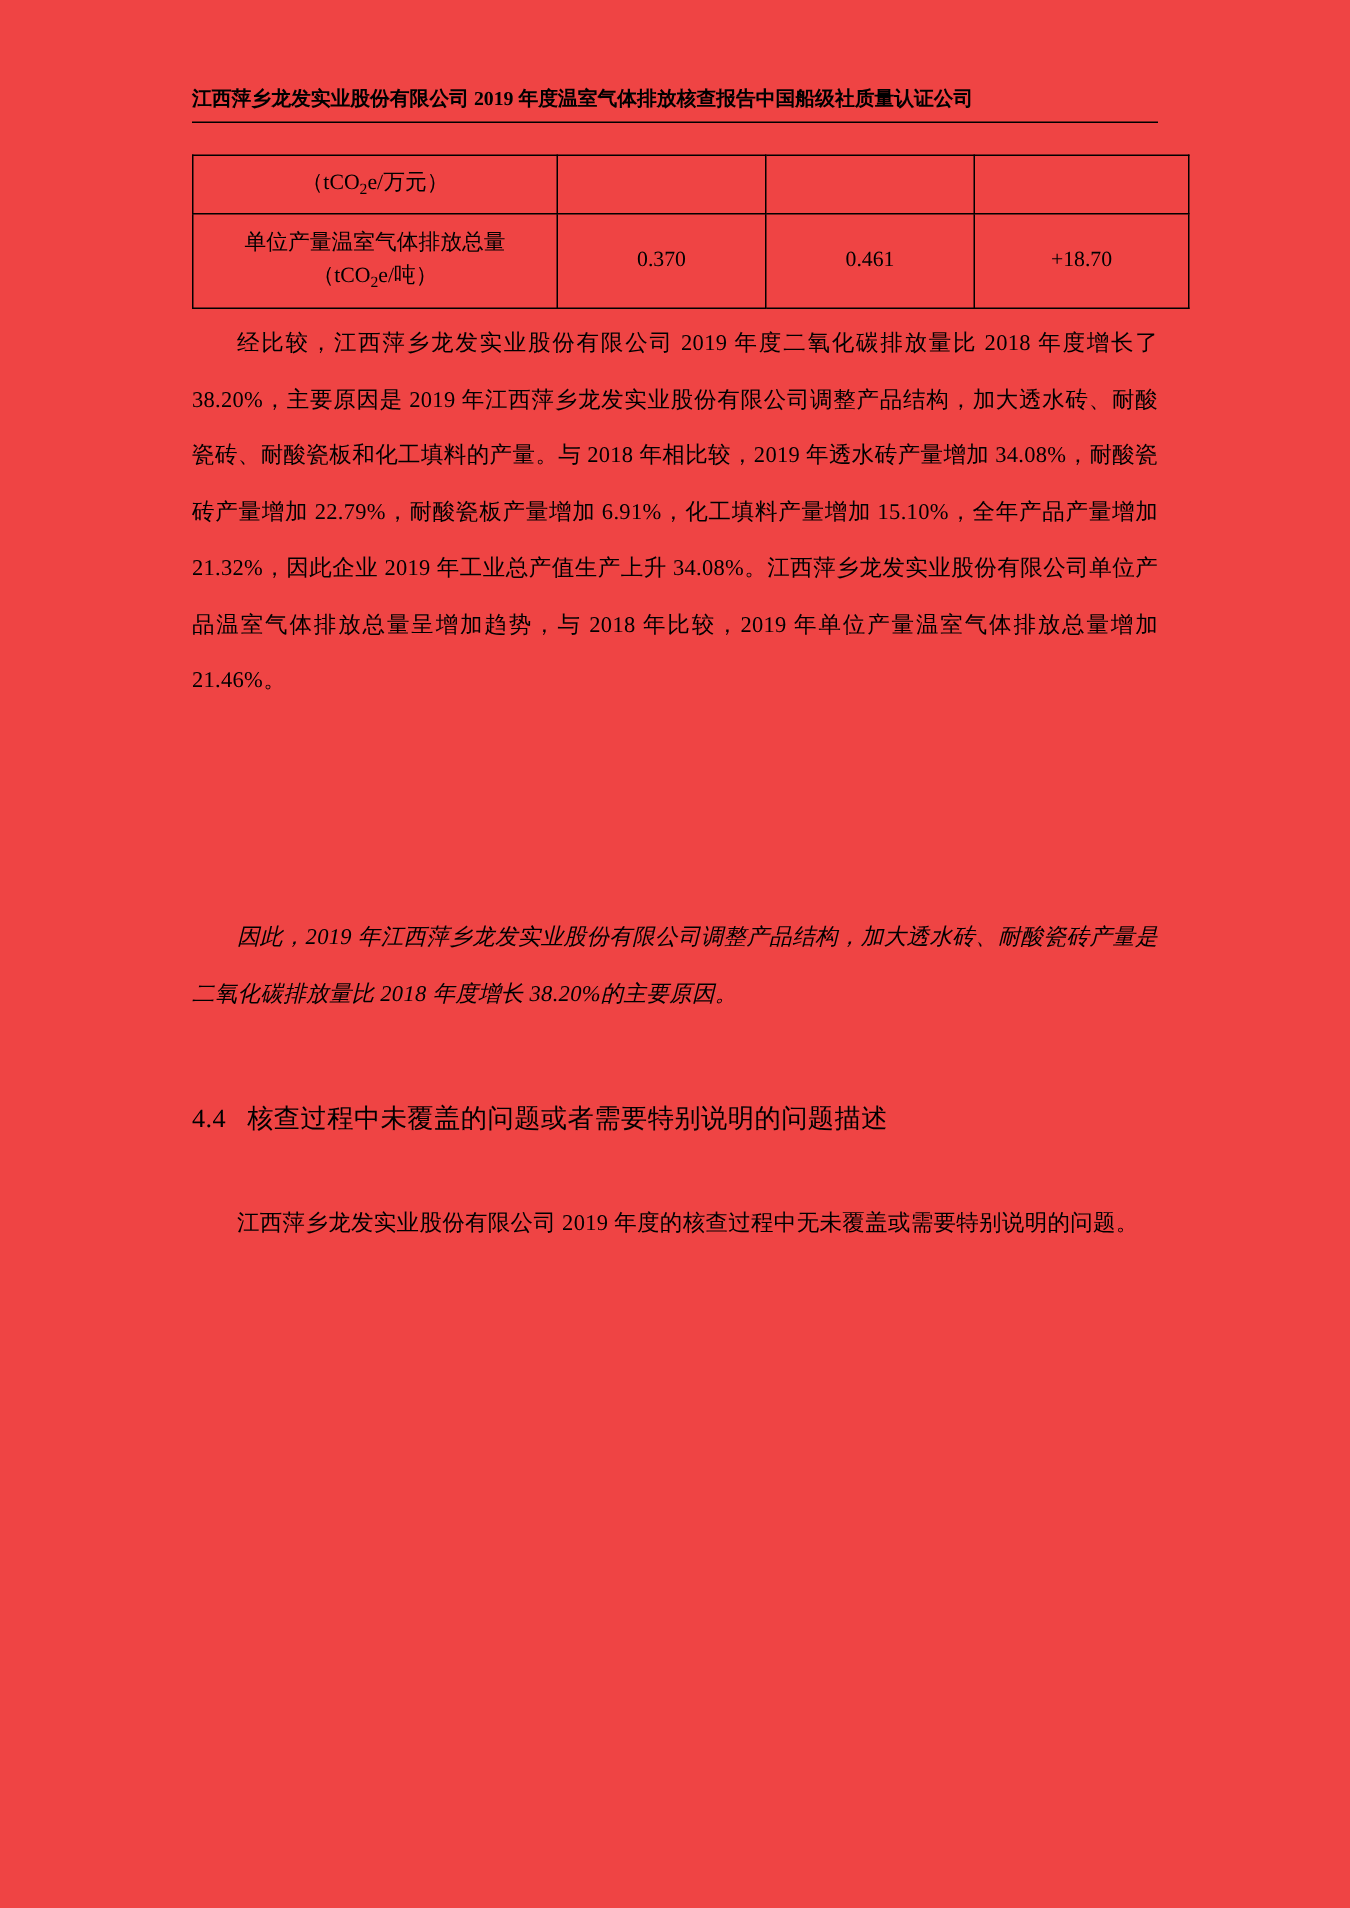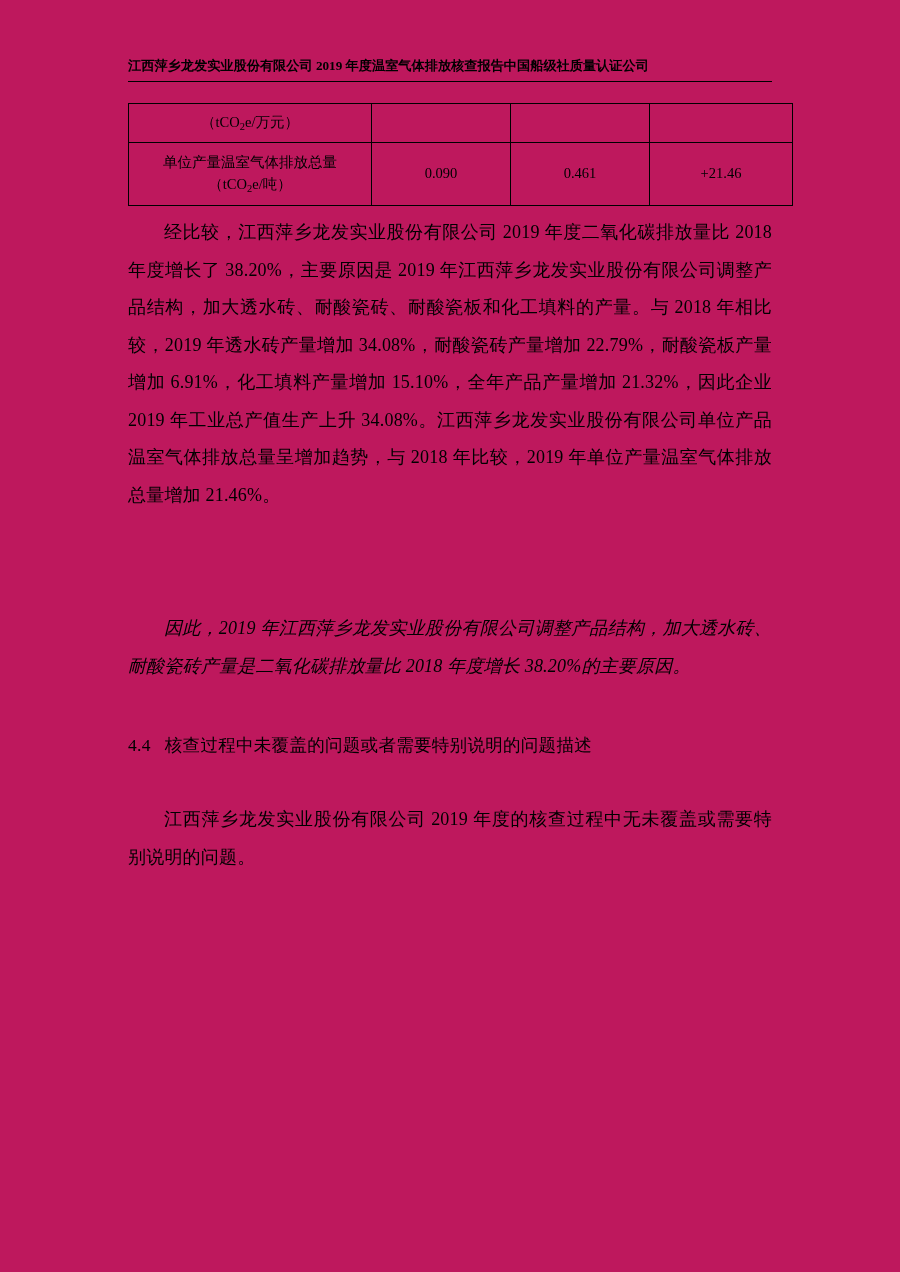--- a/index.html
+++ b/index.html
@@ -9,21 +9,21 @@
   }
   body {
     font-family: "Liberation Serif", "DejaVu Serif", serif;
     color: #000000;
   }
   .page {
     position: relative;
     width: 900px;
     height: 1272px;
     margin: 0 auto;
-    background: #be185d;
+    background: #ef4444;
     overflow: hidden;
   }
   .content {
     position: absolute;
     left: 128px;
     top: 0;
     width: 644px;
     height: 1272px;
   }
   
@@ -73,21 +73,21 @@
   sub {
     font-size: 0.72em;
     vertical-align: baseline;
     position: relative;
     top: 0.28em;
   }
   
   .para {
     position: absolute;
     width: 644px;
-    font-size: 18px;
+    font-size: 15px;
     line-height: 37.5px;
     text-align: justify;
     text-justify: inter-ideograph;
     text-indent: 2em;
     letter-spacing: 0.2px;
   }
   #para1 { top: 196px; }
   #para2 { top: 592px; font-style: italic; }
   .section-head {
     position: absolute;
@@ -126,23 +126,23 @@
             <td class="label-cell"><span>（tCO</span><sub>2</sub><span>e/万元）</span></td>
             <td class="v1"></td>
             <td class="v2"></td>
             <td class="v3"></td>
           </tr>
           <tr class="row2">
             <td class="label-cell">
               <div>单位产量温室气体排放总量</div>
               <div><span>（tCO</span><sub>2</sub><span>e/吨）</span></div>
             </td>
-            <td class="v1">0.090</td>
+            <td class="v1">0.370</td>
             <td class="v2">0.461</td>
-            <td class="v3">+21.46</td>
+            <td class="v3">+18.70</td>
           </tr>
         </tbody>
       </table>
     </div>
 
     <p class="para" id="para1">经比较，江西萍乡龙发实业股份有限公司 2019 年度二氧化碳排放量比 2018 年度增长了 38.20%，主要原因是 2019 年江西萍乡龙发实业股份有限公司调整产品结构，加大透水砖、耐酸瓷砖、耐酸瓷板和化工填料的产量。与 2018 年相比较，2019 年透水砖产量增加 34.08%，耐酸瓷砖产量增加 22.79%，耐酸瓷板产量增加 6.91%，化工填料产量增加 15.10%，全年产品产量增加 21.32%，因此企业 2019 年工业总产值生产上升 34.08%。江西萍乡龙发实业股份有限公司单位产品温室气体排放总量呈增加趋势，与 2018 年比较，2019 年单位产量温室气体排放总量增加 21.46%。</p>
 
     <p class="para" id="para2">因此，2019 年江西萍乡龙发实业股份有限公司调整产品结构，加大透水砖、耐酸瓷砖产量是二氧化碳排放量比 2018 年度增长 38.20%的主要原因。</p>
 
     <div class="section-head">

